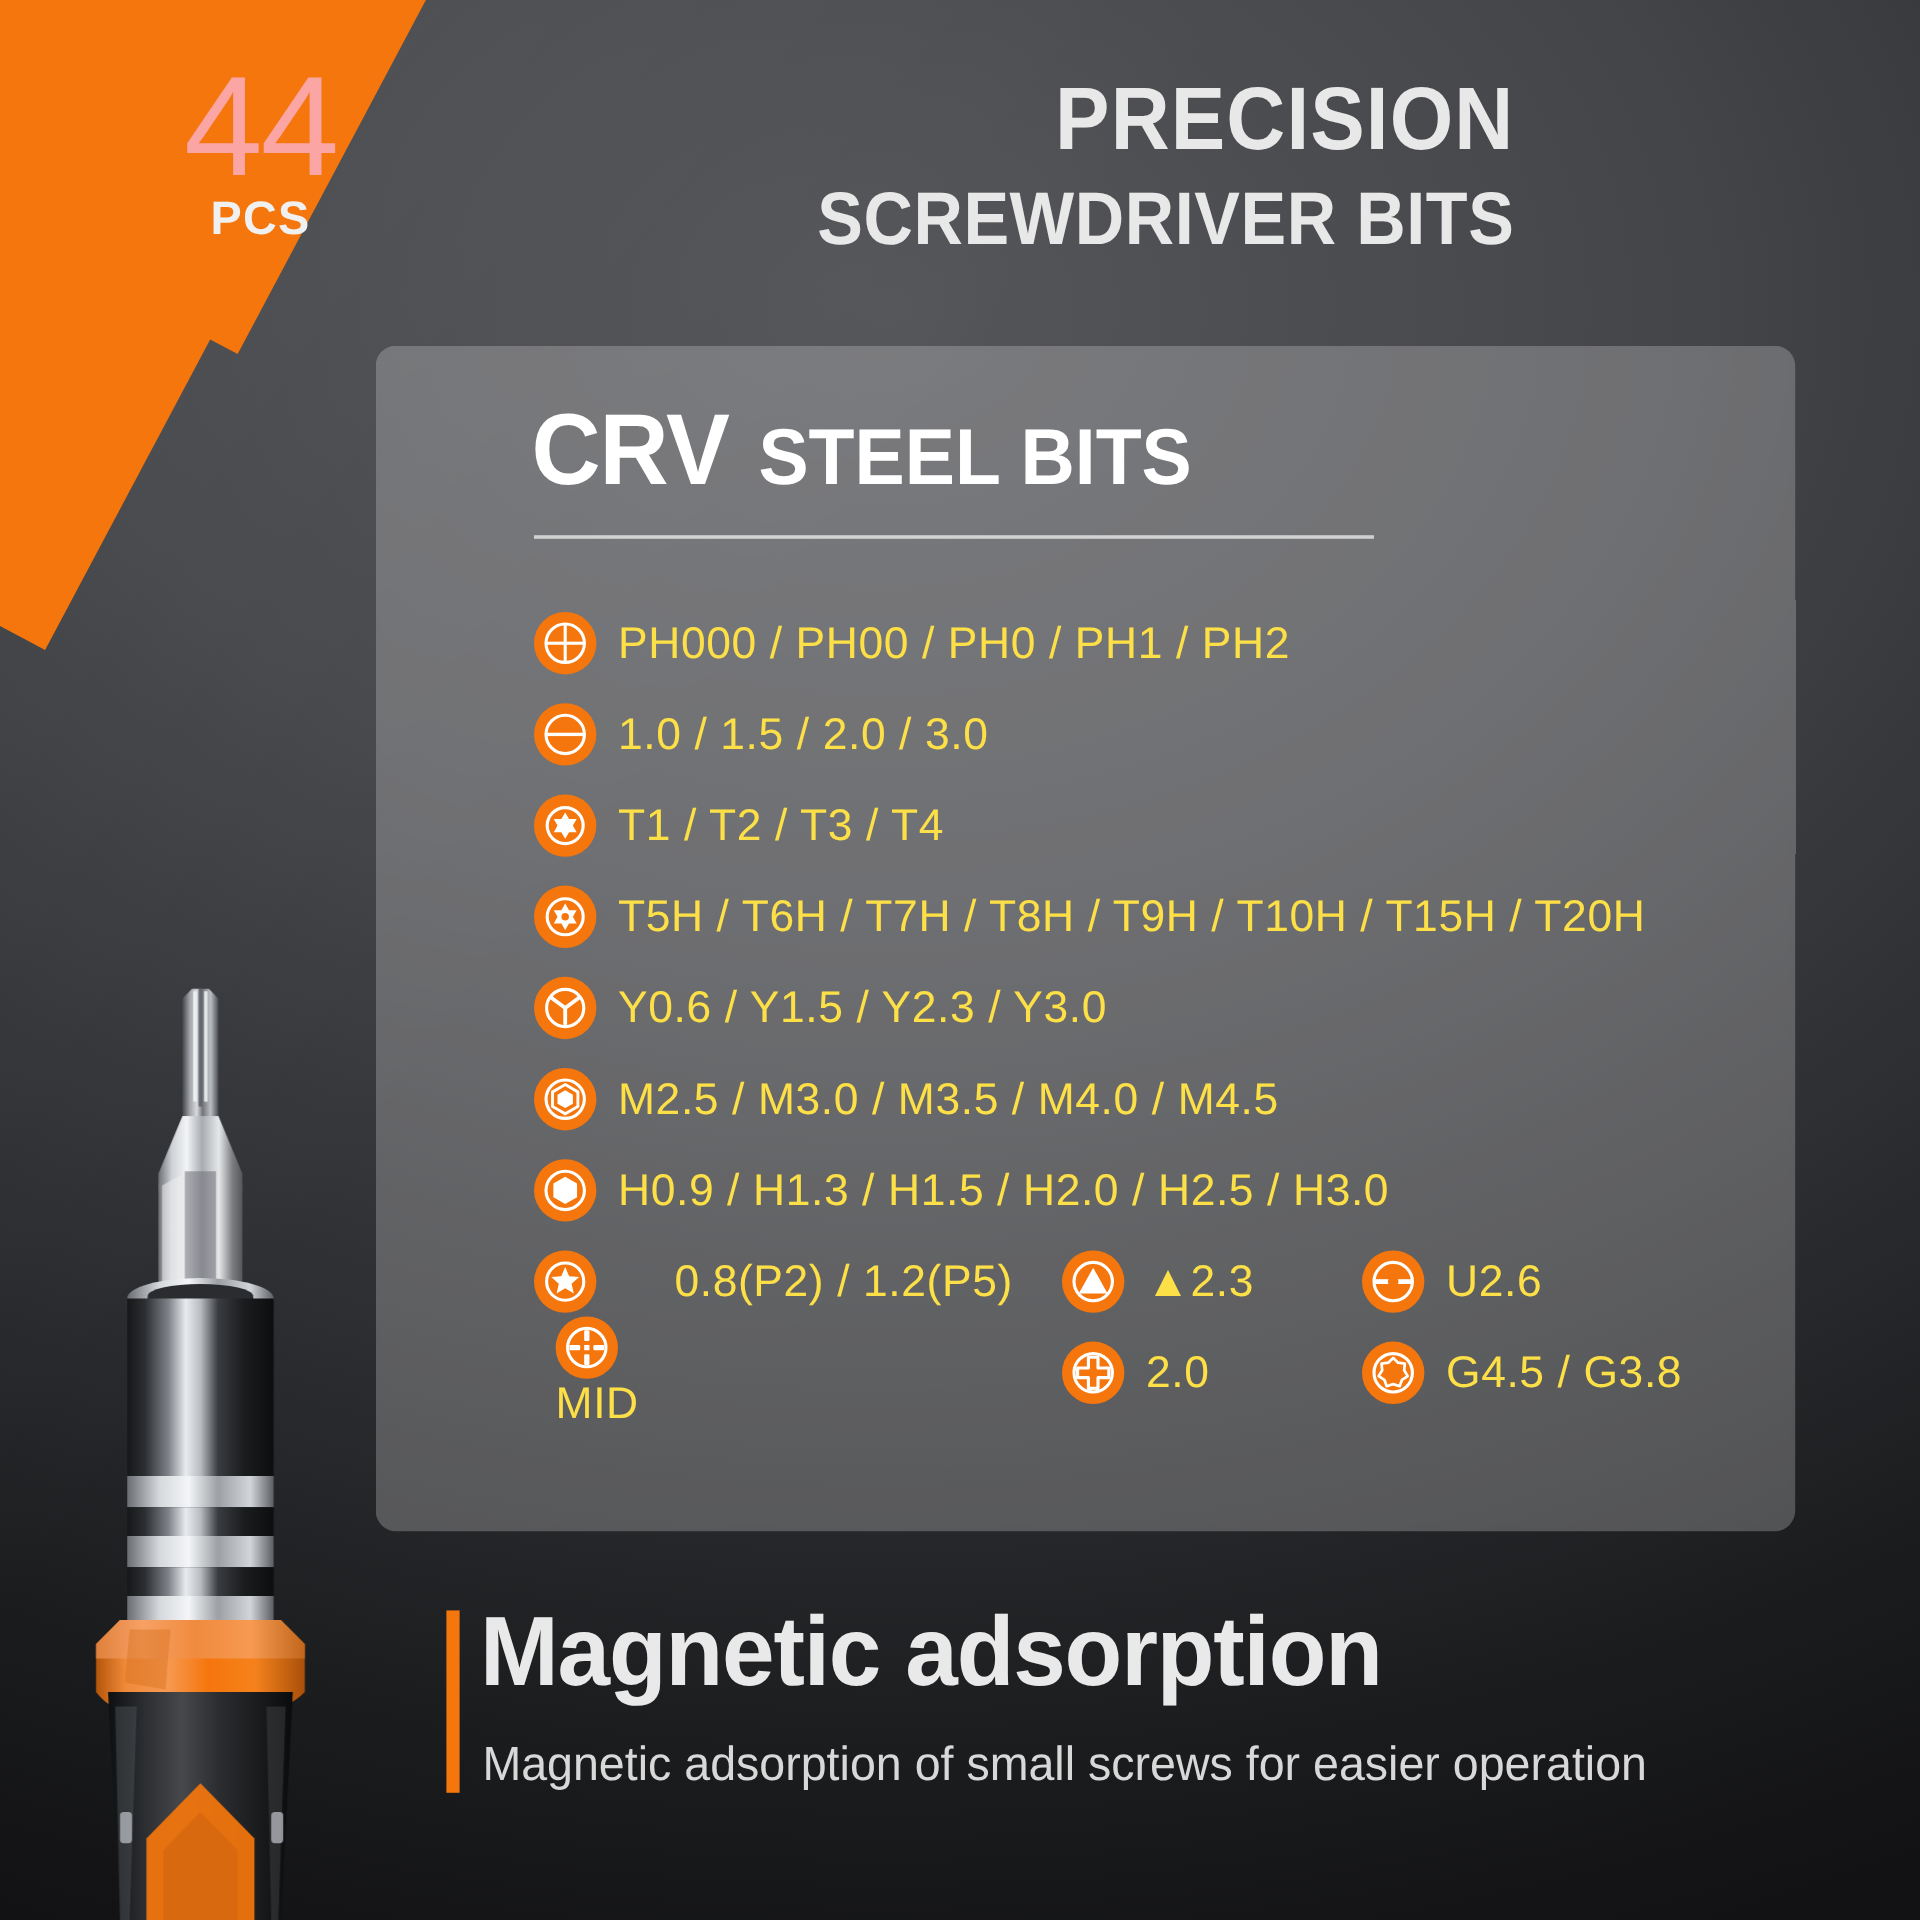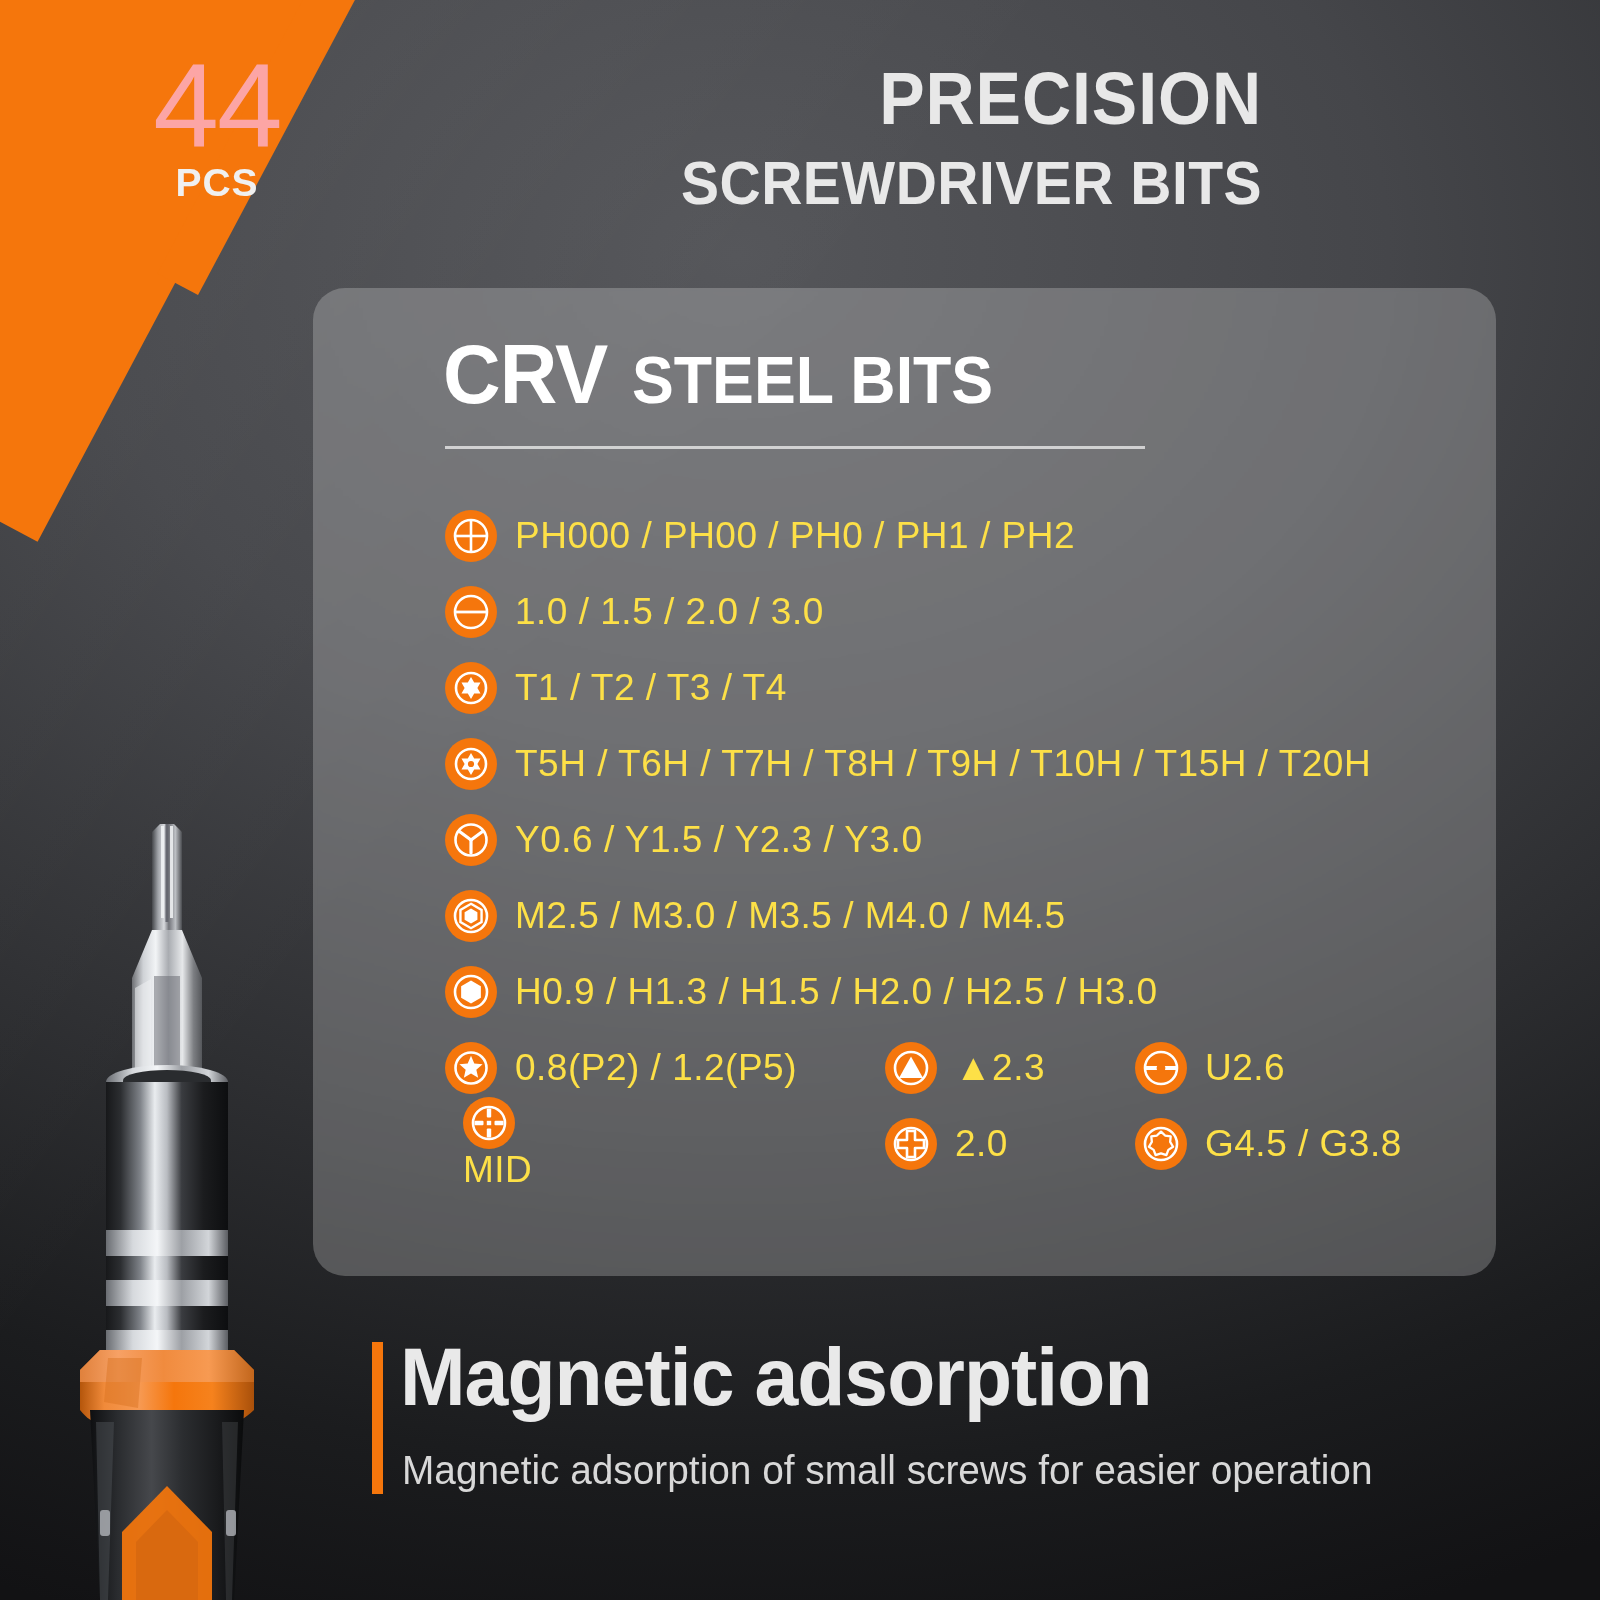--- a/index.html
+++ b/index.html
@@ -62,21 +62,21 @@
     font-size:62px; font-weight:bold; color:#E8E8E8;
     letter-spacing:0.5px; line-height:1.0; margin-top:16px;
     transform:scaleX(0.92); transform-origin:left center;
   }
 
   
   #panel {
     position:absolute; left:313px; top:288px;
     width:1183px; height:988px;
     background:rgba(225,225,225,0.27);
-    border-radius:32px;
+    border-radius:17px;
     backdrop-filter:blur(2px);
   }
 
   .panel-title { position:absolute; left:130px; top:38px; white-space:nowrap; }
   .panel-title .big {
     font-size:84px; font-weight:bold; color:#FFFFFF; letter-spacing:-1px;
     transform:scaleX(0.95); display:inline-block; transform-origin:left center;
   }
   .panel-title .small {
     font-size:66px; font-weight:bold; color:#FFFFFF; letter-spacing:0px;
@@ -232,21 +232,21 @@
           <span class="badge">
             <svg width="52" height="52" viewBox="0 0 52 52" xmlns="http://www.w3.org/2000/svg">
               <circle cx="26" cy="26" r="16" fill="none" stroke="#FFFFFF" stroke-width="2.6"></circle>
                <path d="M26.00 14.60 L35.87 20.30 L35.87 31.70 L26.00 37.40 L16.13 31.70 L16.13 20.30 Z" fill="#FFFFFF"></path>
             </svg>
           </span>
           <span class="cell-label">H0.9 / H1.3 / H1.5 / H2.0 / H2.5 / H3.0</span>
         </div>
       </div>
       <div class="row" style="position: relative;">
-        <div class="cell" style="position: absolute; left: 0px;">
+        <div class="cell" style="position: absolute; left: 0px; gap: 47px;">
           <span class="badge">
             <svg width="52" height="52" viewBox="0 0 52 52" xmlns="http://www.w3.org/2000/svg">
               <circle cx="26" cy="26" r="15.5" fill="none" stroke="#FFFFFF" stroke-width="2.6"></circle>
                <path d="M26.00 13.80 L29.29 21.47 L37.60 22.23 L31.33 27.73 L33.17 35.87 L26.00 31.60 L18.83 35.87 L20.67 27.73 L14.40 22.23 L22.71 21.47 Z" fill="#FFFFFF"></path>
             </svg>
           </span>
           <span class="cell-label">0.8(P2) / 1.2(P5)</span>
         </div>
         <div class="cell" style="position: absolute; left: 440px;">
           <span class="badge">

